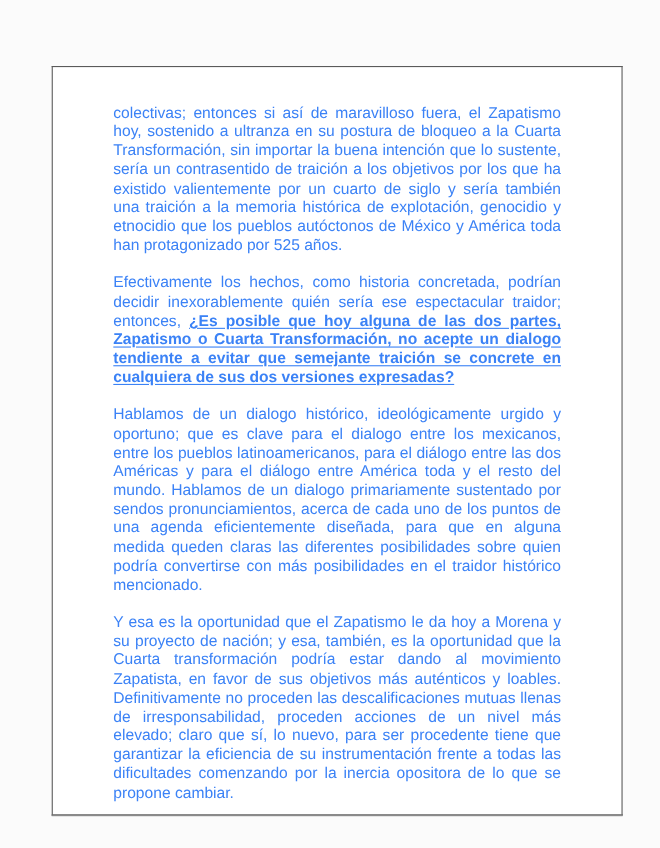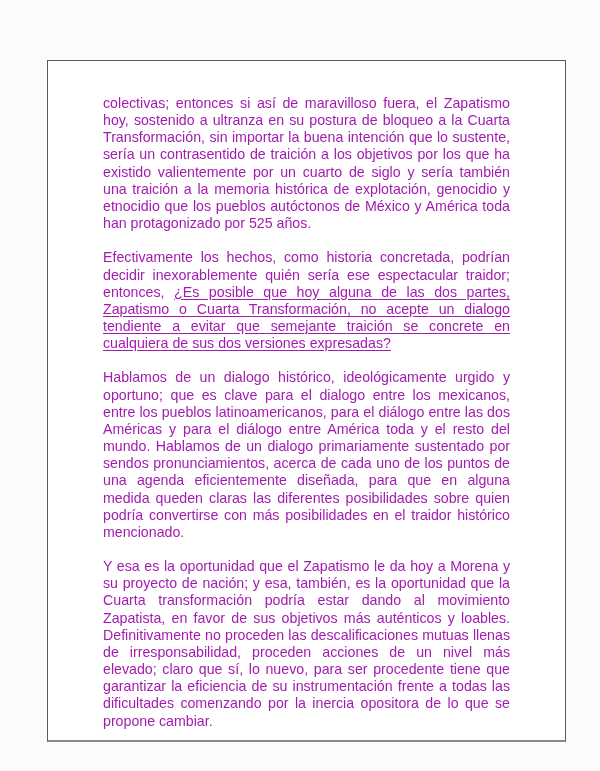--- a/index.html
+++ b/index.html
@@ -15,31 +15,32 @@
     width: 519px; height: 682px;
     border: 1px solid #5a5a5a;
     border-bottom: 2px solid #8a8a8a;
     box-sizing: border-box;
     background: #ffffff;
   }
   .text-body {
     position: absolute;
     left: 103px; top: 95px;
     width: 407px;
-    color: #a21caf;
+    color: #3b82f6;
     font-size: 14.2px;
     line-height: 17.15px;
   }
   .para {
     margin: 0 0 17.15px 0;
     text-align: justify;
   }
   .underlined {
     text-decoration: underline;
     text-underline-offset: 2px;
+    font-weight: bold;
   }
 </style>
 </head>
 <body>
 
 <div class="page-frame"></div>
 
 <div class="text-body">
   <p class="para">colectivas; entonces si así de maravilloso fuera, el Zapatismo hoy, sostenido a ultranza en su postura de bloqueo a la Cuarta Transformación, sin importar la buena intención que lo sustente, sería un contrasentido de traición a los objetivos por los que ha existido valientemente por un cuarto de siglo y sería también una traición a la memoria histórica de explotación, genocidio y etnocidio que los pueblos autóctonos de México y América toda han protagonizado por 525 años.</p>
   <p class="para"><span>Efectivamente los hechos, como historia concretada, podrían decidir inexorablemente quién sería ese espectacular traidor; entonces, </span><span class="underlined">¿Es posible que hoy alguna de las dos partes, Zapatismo o Cuarta Transformación, no acepte un dialogo tendiente a evitar que semejante traición se concrete en cualquiera de sus dos versiones expresadas?</span></p>

